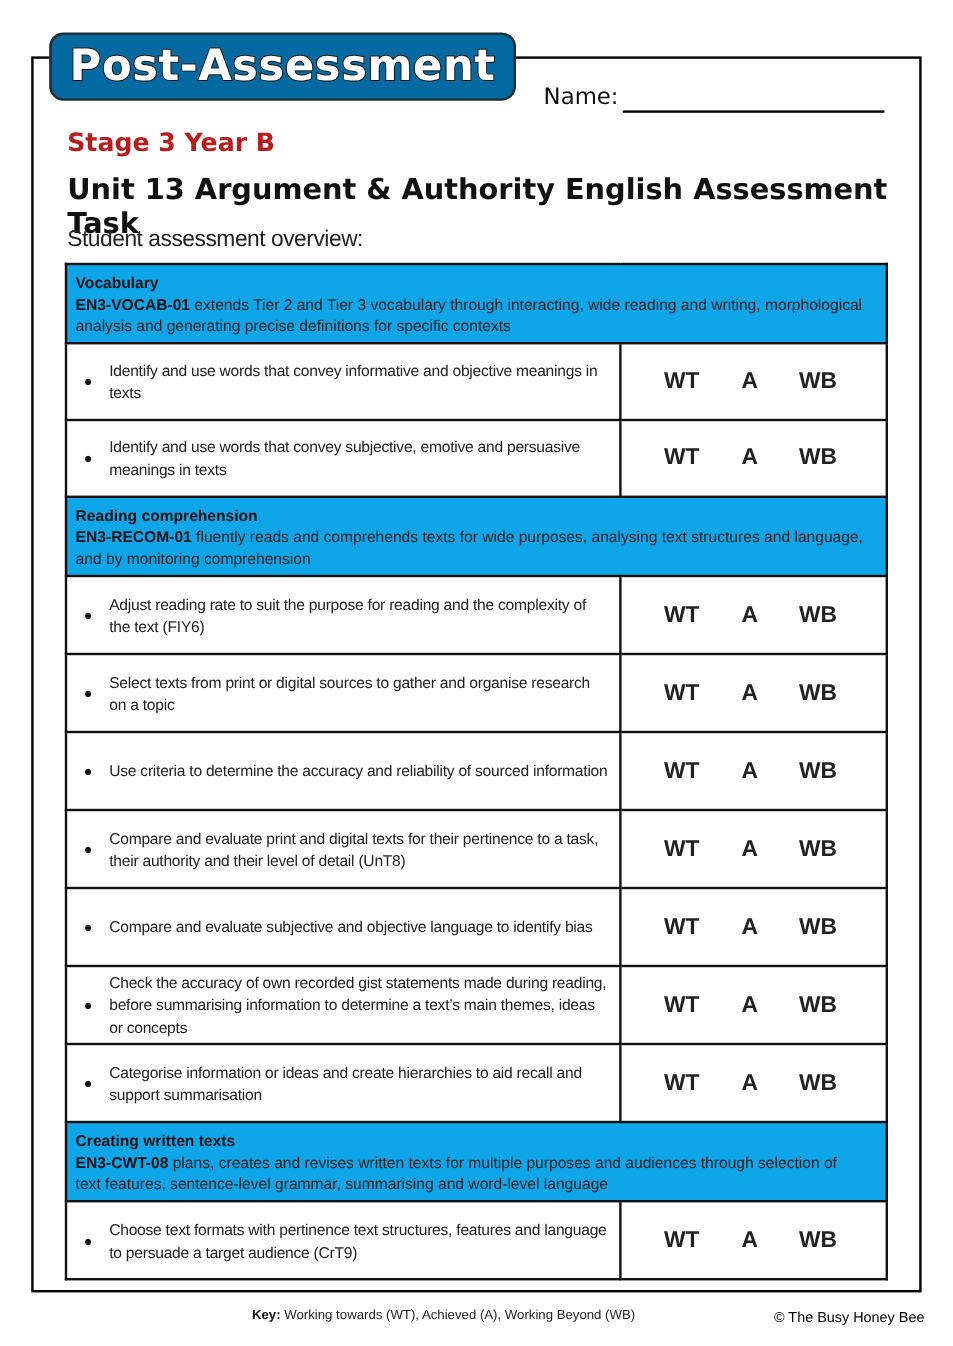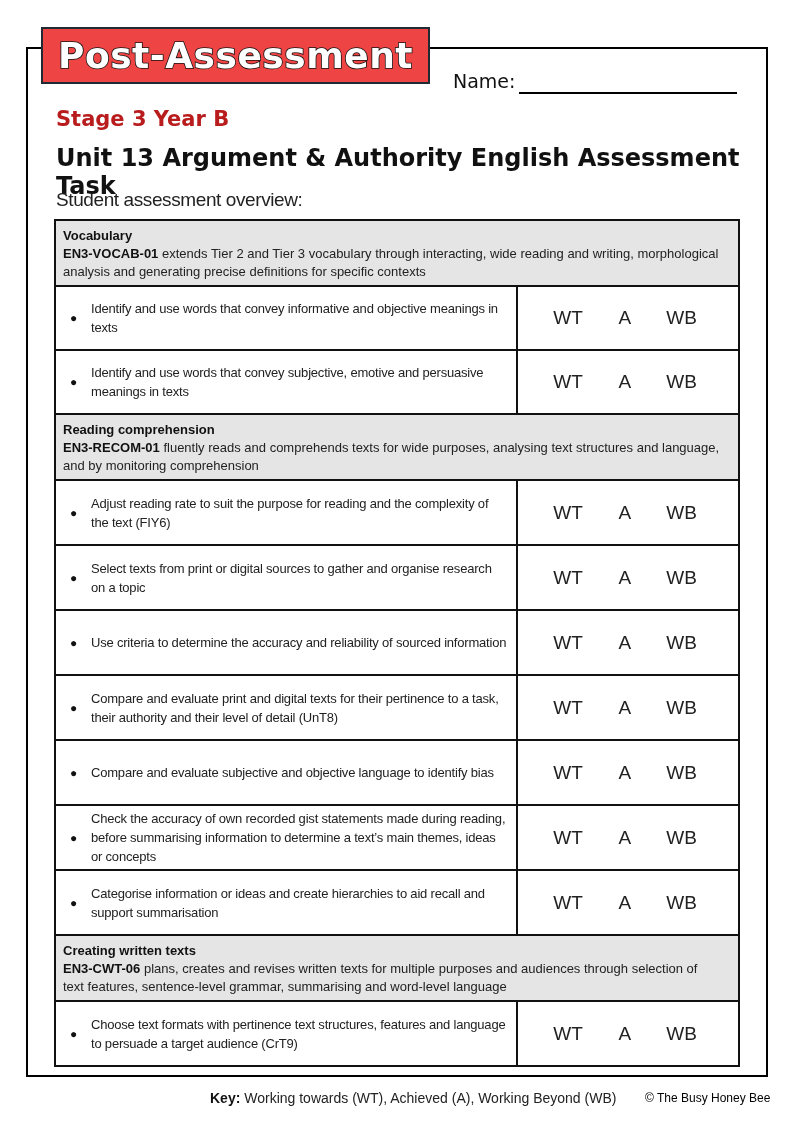--- a/index.html
+++ b/index.html
@@ -1,50 +1,50 @@
 <!DOCTYPE html>
 <html><head>
 <meta charset="utf-8">
 <style>
   html, body { margin:0; padding:0; background:#ffffff; }
   body { width:794px; height:1122px; position:relative; overflow:hidden;
          font-family:"Liberation Sans", sans-serif; color:#111; }
   .frame { position:absolute; left:26px; top:47px; width:742px; height:1030px;
            border:2px solid #000; box-sizing:border-box; }
   .title-box { position:absolute; left:41px; top:27px; width:389px; height:57px;
-               background:#ef4444; border:2px solid #1f2a33; border-radius:0; box-sizing:border-box;
+               background:#0369a1; border:2px solid #1f2a33; border-radius:12px; box-sizing:border-box;
                display:flex; align-items:center; justify-content:center; }
   .title-text { font-family:"DejaVu Sans", sans-serif; font-size:36px; font-weight:bold;
                 color:#fff; letter-spacing:0.5px;
                 -webkit-text-stroke:1.6px #111; paint-order:stroke fill; }
   .name-row { position:absolute; left:453px; top:70px; width:285px; height:26px; }
   .name-label { position:absolute; left:0; top:0; font-family:"DejaVu Sans", sans-serif;
                 font-size:19px; color:#111; }
   .name-line { position:absolute; left:66px; top:22px; width:218px; height:0; border-top:2px solid #000; }
   .stage { position:absolute; left:56px; top:107px; font-family:"DejaVu Sans", sans-serif;
            font-size:21px; font-weight:bold; color:#b91c1c; }
   .unit { position:absolute; left:56px; top:144px; font-family:"DejaVu Sans", sans-serif;
           font-size:24px; font-weight:bold; color:#111; }
   .overview { position:absolute; left:56px; top:189px; font-family:Liberation Sans, sans-serif;
               font-size:19px; font-weight:normal; color:#222; letter-spacing:-0.4px; }
   table.grid { position:absolute; left:54px; top:219px; width:686px; border-collapse:collapse;
                font-size:13px; color:#222; }
   table.grid td { border:2px solid #111; vertical-align:middle; }
-  tr.section td { background:#e5e5e5; padding:5px 17px 3px 7px; line-height:18px; height:56px; }
+  tr.section td { background:#0ea5e9; padding:5px 17px 3px 7px; line-height:18px; height:56px; }
   .sec-title { font-weight:bold; color:#111; display:block; }
   .sec-code { font-weight:bold; color:#111; }
   td.desc { width:476px; padding:0 8px 0 0; height:62px; }
   .desc-inner { display:flex; align-items:center; }
   .bullet { width:35px; flex:0 0 35px; text-align:center; font-size:12px; color:#111; padding-left:0; }
   .desc-text { flex:1; line-height:19px; letter-spacing:-0.2px; }
-  td.grades { width:192px; padding:16px; }
+  td.grades { width:192px; padding:16px;font-weight:bold; }
   .grades-inner { display:flex; justify-content:space-around; align-items:center;
                   font-size:19px; color:#222; padding:0 12px 0 6px; }
   .grades-inner span { display:inline-block; min-width:40px; text-align:center; }
-  .key { position:absolute; left:210px; top:1090px; font-size:14px; color:#222; }
+  .key { position:absolute; left:210px; top:1090px; font-size:11px; color:#222; }
   .key b { color:#111; }
   .copy { position:absolute; left:645px; top:1091px; font-size:12px; color:#000000; }
 </style>
 </head>
 <body>
 
 <div class="frame"></div>
 
 <div class="title-box">
   <span class="title-text">Post-Assessment</span>
@@ -207,21 +207,21 @@
             <span>WT</span>
             <span>A</span>
             <span>WB</span>
           </div>
         </td>
     </tr>
 
     <tr class="section">
       <td colspan="2">
         <span class="sec-title">Creating written texts</span>
-        <span class="sec-code">EN3-CWT-06</span><span> plans, creates and revises written texts for multiple purposes and audiences through selection of text features, sentence-level grammar, summarising and word-level language</span>
+        <span class="sec-code">EN3-CWT-08</span><span> plans, creates and revises written texts for multiple purposes and audiences through selection of text features, sentence-level grammar, summarising and word-level language</span>
       </td>
     </tr>
     <tr>
       <td class="desc" style="height:63px">
           <div class="desc-inner">
             <span class="bullet">●</span>
             <span class="desc-text">Choose text formats with pertinence text structures, features and language to persuade a target audience (CrT9)</span>
           </div>
         </td>
       <td class="grades">

